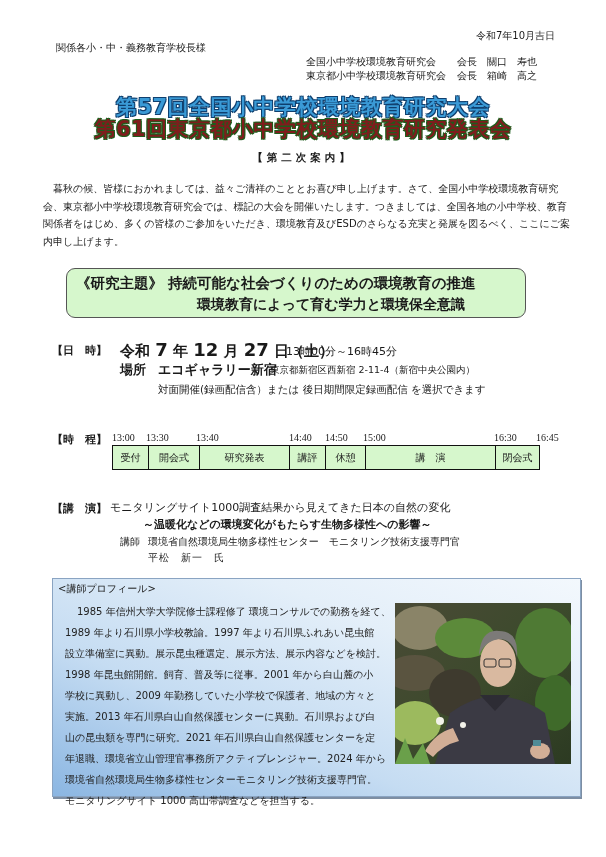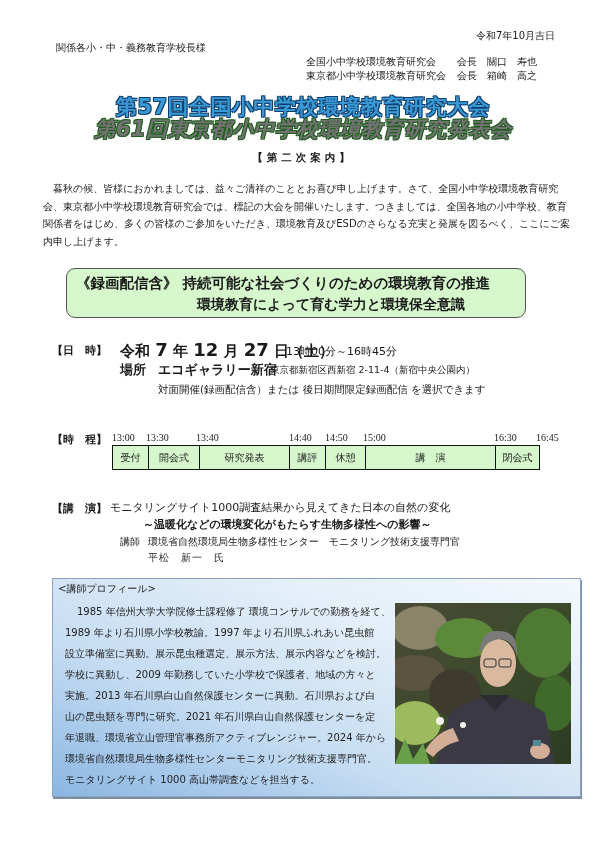--- a/index.html
+++ b/index.html
@@ -12,22 +12,22 @@
   .sender { left: 306px; font-size: 10px; }
   .sender span { display: inline-block; }
   .s-org { width: 151px; }
   .s-role { width: 30px; }
   .s-name { width: 50px; }
 
   .title1, .title2 { left: 0; width: 606px; text-align: center; font-weight: bold;
                      font-size: 21px; letter-spacing: 0.5px; line-height: 22px; }
   .title1 { top: 96px; color: #3a9ad6;
             text-shadow: 1px 1px 0 #0f3f6e, -1px -1px 0 #0f3f6e, 1px -1px 0 #0f3f6e, -1px 1px 0 #0f3f6e; }
-  .title2 { top: 118px; color: #737373;
-            text-shadow: 1px 1px 0 #1e5e1c, -1px -1px 0 #1e5e1c, 1px -1px 0 #1e5e1c, -1px 1px 0 #1e5e1c; font-style: italic; }
+  .title2 { top: 118px; color: #7f1d1d;
+            text-shadow: 1px 1px 0 #1e5e1c, -1px -1px 0 #1e5e1c, 1px -1px 0 #1e5e1c, -1px 1px 0 #1e5e1c; }
   .subtitle { left: 0; width: 606px; top: 151px; text-align: center; font-size: 10.5px;
               font-weight: bold; letter-spacing: 4px; }
 
   .intro { left: 43px; top: 180px; width: 528px; font-size: 10px; line-height: 17.5px;
            white-space: normal; text-indent: 10px; }
 
   .theme-box { left: 66px; top: 268px; width: 460px; height: 50px; background: #d6f7cc;
                border: 1px solid #555; border-radius: 9px; box-sizing: border-box; }
   .theme-main { left: 76px; top: 274px; font-size: 14.5px; font-weight: bold; }
   .theme-sub { left: 197px; top: 296px; font-size: 14px; font-weight: bold; }
@@ -80,21 +80,21 @@
   <span class="s-org">東京都小中学校環境教育研究会</span><span class="s-role">会長</span><span class="s-name">箱崎　高之</span>
 </div>
 
 <div class="abs title1">第57回全国小中学校環境教育研究大会</div>
 <div class="abs title2">第61回東京都小中学校環境教育研究発表会</div>
 <div class="abs subtitle">【第二次案内】</div>
 
 <div class="abs intro">暮秋の候、皆様におかれましては、益々ご清祥のこととお喜び申し上げます。さて、全国小中学校環境教育研究会、東京都小中学校環境教育研究会では、標記の大会を開催いたします。つきましては、全国各地の小中学校、教育関係者をはじめ、多くの皆様のご参加をいただき、環境教育及びESDのさらなる充実と発展を図るべく、ここにご案内申し上げます。</div>
 
 <div class="abs theme-box"></div>
-<div class="abs theme-main">《録画配信含》 持続可能な社会づくりのための環境教育の推進</div>
+<div class="abs theme-main">《研究主題》 持続可能な社会づくりのための環境教育の推進</div>
 <div class="abs theme-sub">環境教育によって育む学力と環境保全意識</div>
 
 <div class="abs label dt-label">【日　時】</div>
 <div class="abs dt-main">
   <span>令和</span>
   <span class="big">7</span>
   <span>年</span>
   <span class="big">12</span>
   <span>月</span>
   <span class="big">27</span>
@@ -131,20 +131,21 @@
 <div class="abs lecturer-label">講師</div>
 <div class="abs lecturer-aff">環境省自然環境局生物多様性センター　モニタリング技術支援専門官</div>
 <div class="abs lecturer-name">平松　新一　氏</div>
 
 <div class="abs profile-box"></div>
 <div class="abs profile-title">&lt;講師プロフィール&gt;</div>
 <div class="abs profile-text">
   <span class="line first">1985 年信州大学大学院修士課程修了 環境コンサルでの勤務を経て、</span>
   <span class="line">1989 年より石川県小学校教諭。1997 年より石川県ふれあい昆虫館</span>
   <span class="line">設立準備室に異動。展示昆虫種選定、展示方法、展示内容などを検討。</span>
+  <span class="line">1998 年昆虫館開館。飼育、普及等に従事。2001 年から白山麓の小</span>
   <span class="line">学校に異動し、2009 年勤務していた小学校で保護者、地域の方々と</span>
   <span class="line">実施。2013 年石川県白山自然保護センターに異動。石川県および白</span>
   <span class="line">山の昆虫類を専門に研究。2021 年石川県白山自然保護センターを定</span>
   <span class="line">年退職、環境省立山管理官事務所アクティブレンジャー。2024 年から</span>
   <span class="line">環境省自然環境局生物多様性センターモニタリング技術支援専門官。</span>
   <span class="line">モニタリングサイト 1000 高山帯調査などを担当する。</span>
 </div>
 
 <div class="abs photo" aria-label="lecturer-portrait-in-garden">
   <svg width="176" height="161" viewBox="0 0 176 161">

